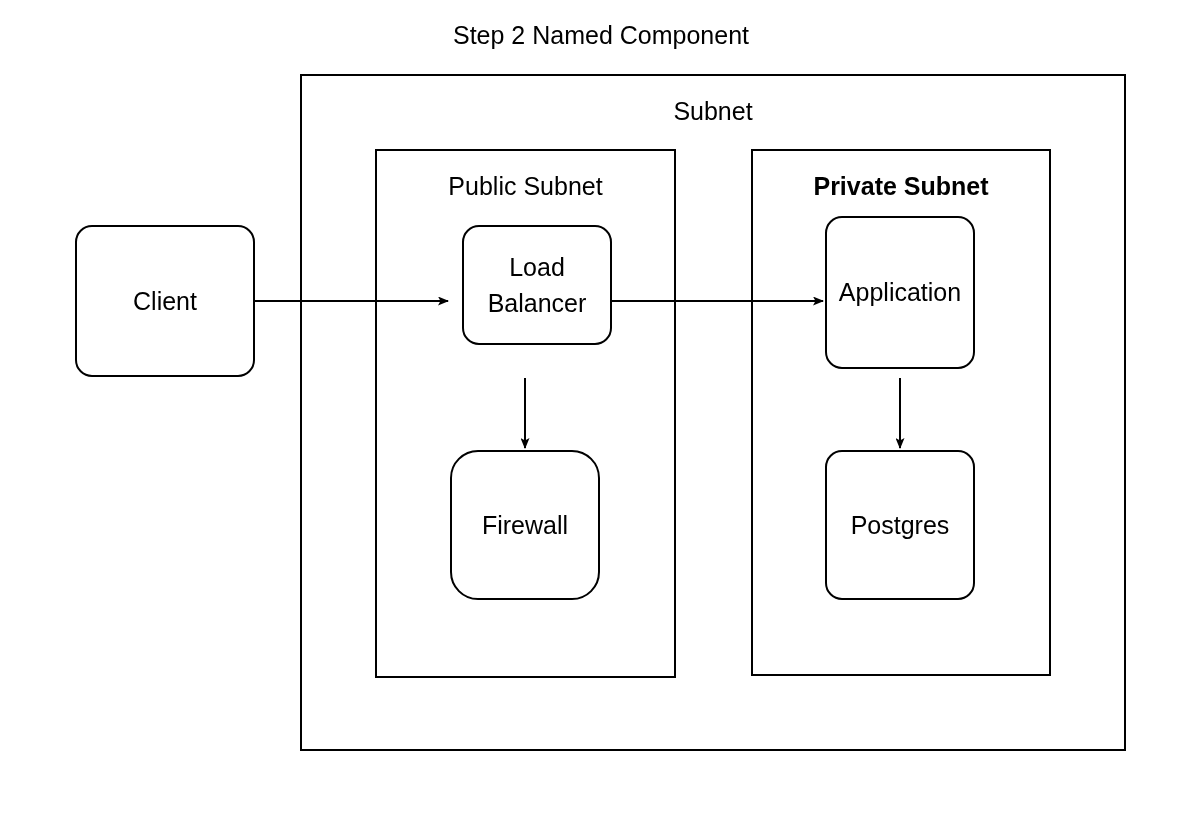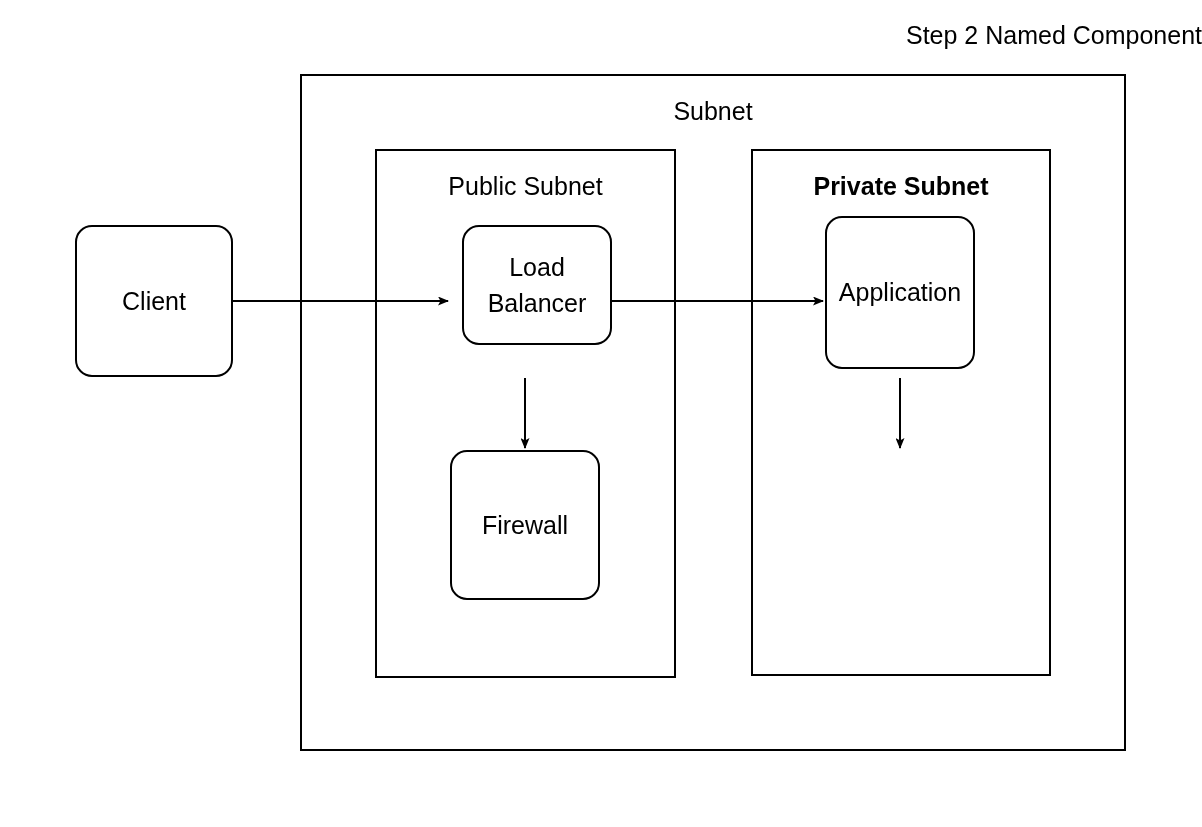--- a/index.html
+++ b/index.html
@@ -13,21 +13,21 @@
     width: 1202px;
     height: 827px;
     background: #ffffff;
     overflow: hidden;
   }
   .diagram-title {
     position: absolute;
     left: 0;
     top: 21px;
     width: 1202px;
-    text-align: right;
+    text-align: center;
     font-size: 25px;
     color: #000000;
   }
   .container-box {
     position: absolute;
     border: 2px solid #000000;
     background: transparent;
     box-sizing: border-box;
   }
   .container-label {
@@ -48,23 +48,23 @@
     background: #ffffff;
     box-sizing: border-box;
     display: flex;
     align-items: center;
     justify-content: center;
     text-align: center;
     font-size: 25px;
     line-height: 1.45;
     color: #000000;
   }
-  .node-client       { left: 75px;  top: 225px; width: 158px; height: 152px; }
+  .node-client       { left: 75px;  top: 225px; width: 180px; height: 152px; }
   .node-loadbalancer { left: 462px; top: 225px; width: 150px; height: 120px; }
-  .node-firewall     { left: 450px; top: 450px; width: 150px; height: 150px; }
+  .node-firewall     { left: 450px; top: 450px; width: 150px; height: 150px; border-radius: 28px; }
   .node-application  { left: 825px; top: 216px; width: 150px; height: 153px; }
   .node-postgres     { left: 825px; top: 450px; width: 150px; height: 150px; }
 
   .edges-layer {
     position: absolute;
     left: 0;
     top: 0;
     width: 1202px;
     height: 827px;
     pointer-events: none;
@@ -110,14 +110,17 @@
   </div>
 
   <div class="node-box node-firewall">
     <span>Firewall</span>
   </div>
 
   <div class="node-box node-application">
     <span>Application</span>
   </div>
 
+  <div class="node-box node-postgres">
+    <span>Postgres</span>
+  </div>
 
 </div>
 
 </body></html>

